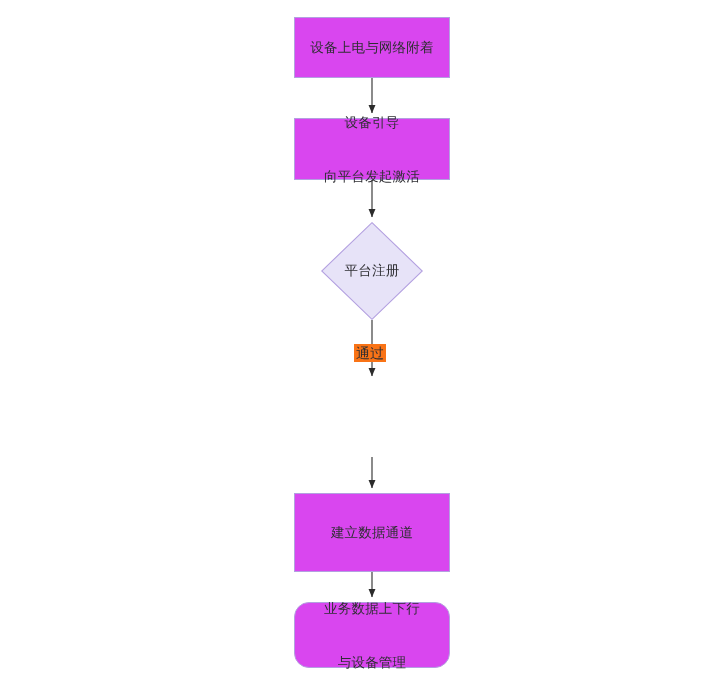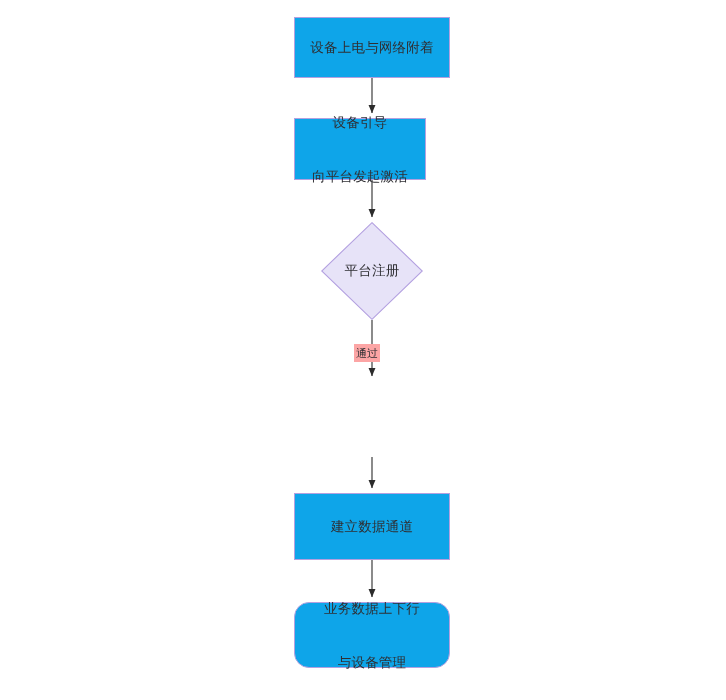--- a/index.html
+++ b/index.html
@@ -28,21 +28,21 @@
     height: 700px;
     pointer-events: none;
   }
   .node {
     position: absolute;
     box-sizing: border-box;
     display: flex;
     flex-direction: column;
     align-items: center;
     justify-content: center;
-    background: #0ea5e9;
+    background: #d946ef;
     border: 1px solid #b3a0e0;
     color: #2f2f33;
     font-size: 13.5px;
     line-height: 21px;
     text-align: left;
     letter-spacing: 0.2px;
     z-index: 2;
     gap: 33px;
   }
   .node .line2 { display: block; }
@@ -63,23 +63,23 @@
     height: 100%;
     display: flex;
     align-items: center;
     justify-content: center;
     font-size: 13.5px;
     color: #2f2f33;
     letter-spacing: 0.2px;
   }
   .edge-label {
     position: absolute;
-    background: #fca5a5;
+    background: #f97316;
     color: #2f2f33;
-    font-size: 11px;
+    font-size: 14px;
     line-height: 16px;
     padding: 1px 2px;
     white-space: nowrap;
     z-index: 3;
   }
 </style>
 </head>
 <body>
 
 <div id="canvas">
@@ -99,36 +99,36 @@
 
     <line x1="372" y1="457" x2="372" y2="488" stroke="#2b2b2b" stroke-width="1.1" marker-end="url(#arrowhead)"></line>
 
     <line x1="372" y1="560" x2="372" y2="597" stroke="#2b2b2b" stroke-width="1.1" marker-end="url(#arrowhead)"></line>
   </svg>
 
   <div class="node" style="left:294px; top:17px; width:156px; height:61px;">
     <span>设备上电与网络附着</span>
   </div>
 
-  <div class="node" style="left:294px; top:118px; width:132px; height:62px;">
+  <div class="node" style="left:294px; top:118px; width:156px; height:62px;">
     <span>设备引导</span>
     <span class="line2">向平台发起激活</span>
   </div>
 
   <div class="diamond-wrap" style="left:321px; top:222px; width:102px; height:98px;">
     <svg width="102" height="98" viewBox="0 0 102 98" xmlns="http://www.w3.org/2000/svg">
       <polygon points="51,0.7 101.3,49 51,97.3 0.7,49" fill="#e7e3f8" stroke="#b3a0e0" stroke-width="1.1"></polygon>
     </svg>
     <div class="diamond-label">平台注册</div>
   </div>
 
   <div class="edge-label" style="left:354px; top:344px;">通过</div>
 
 
-  <div class="node" style="left:294px; top:493px; width:156px; height:67px;">
+  <div class="node" style="left:294px; top:493px; width:156px; height:79px;">
     <span>建立数据通道</span>
   </div>
 
   <div class="node" style="left:294px; top:602px; width:156px; height:66px;border-radius:15px;">
     <span>业务数据上下行</span>
     <span class="line2">与设备管理</span>
   </div>
 
 </div>
 

